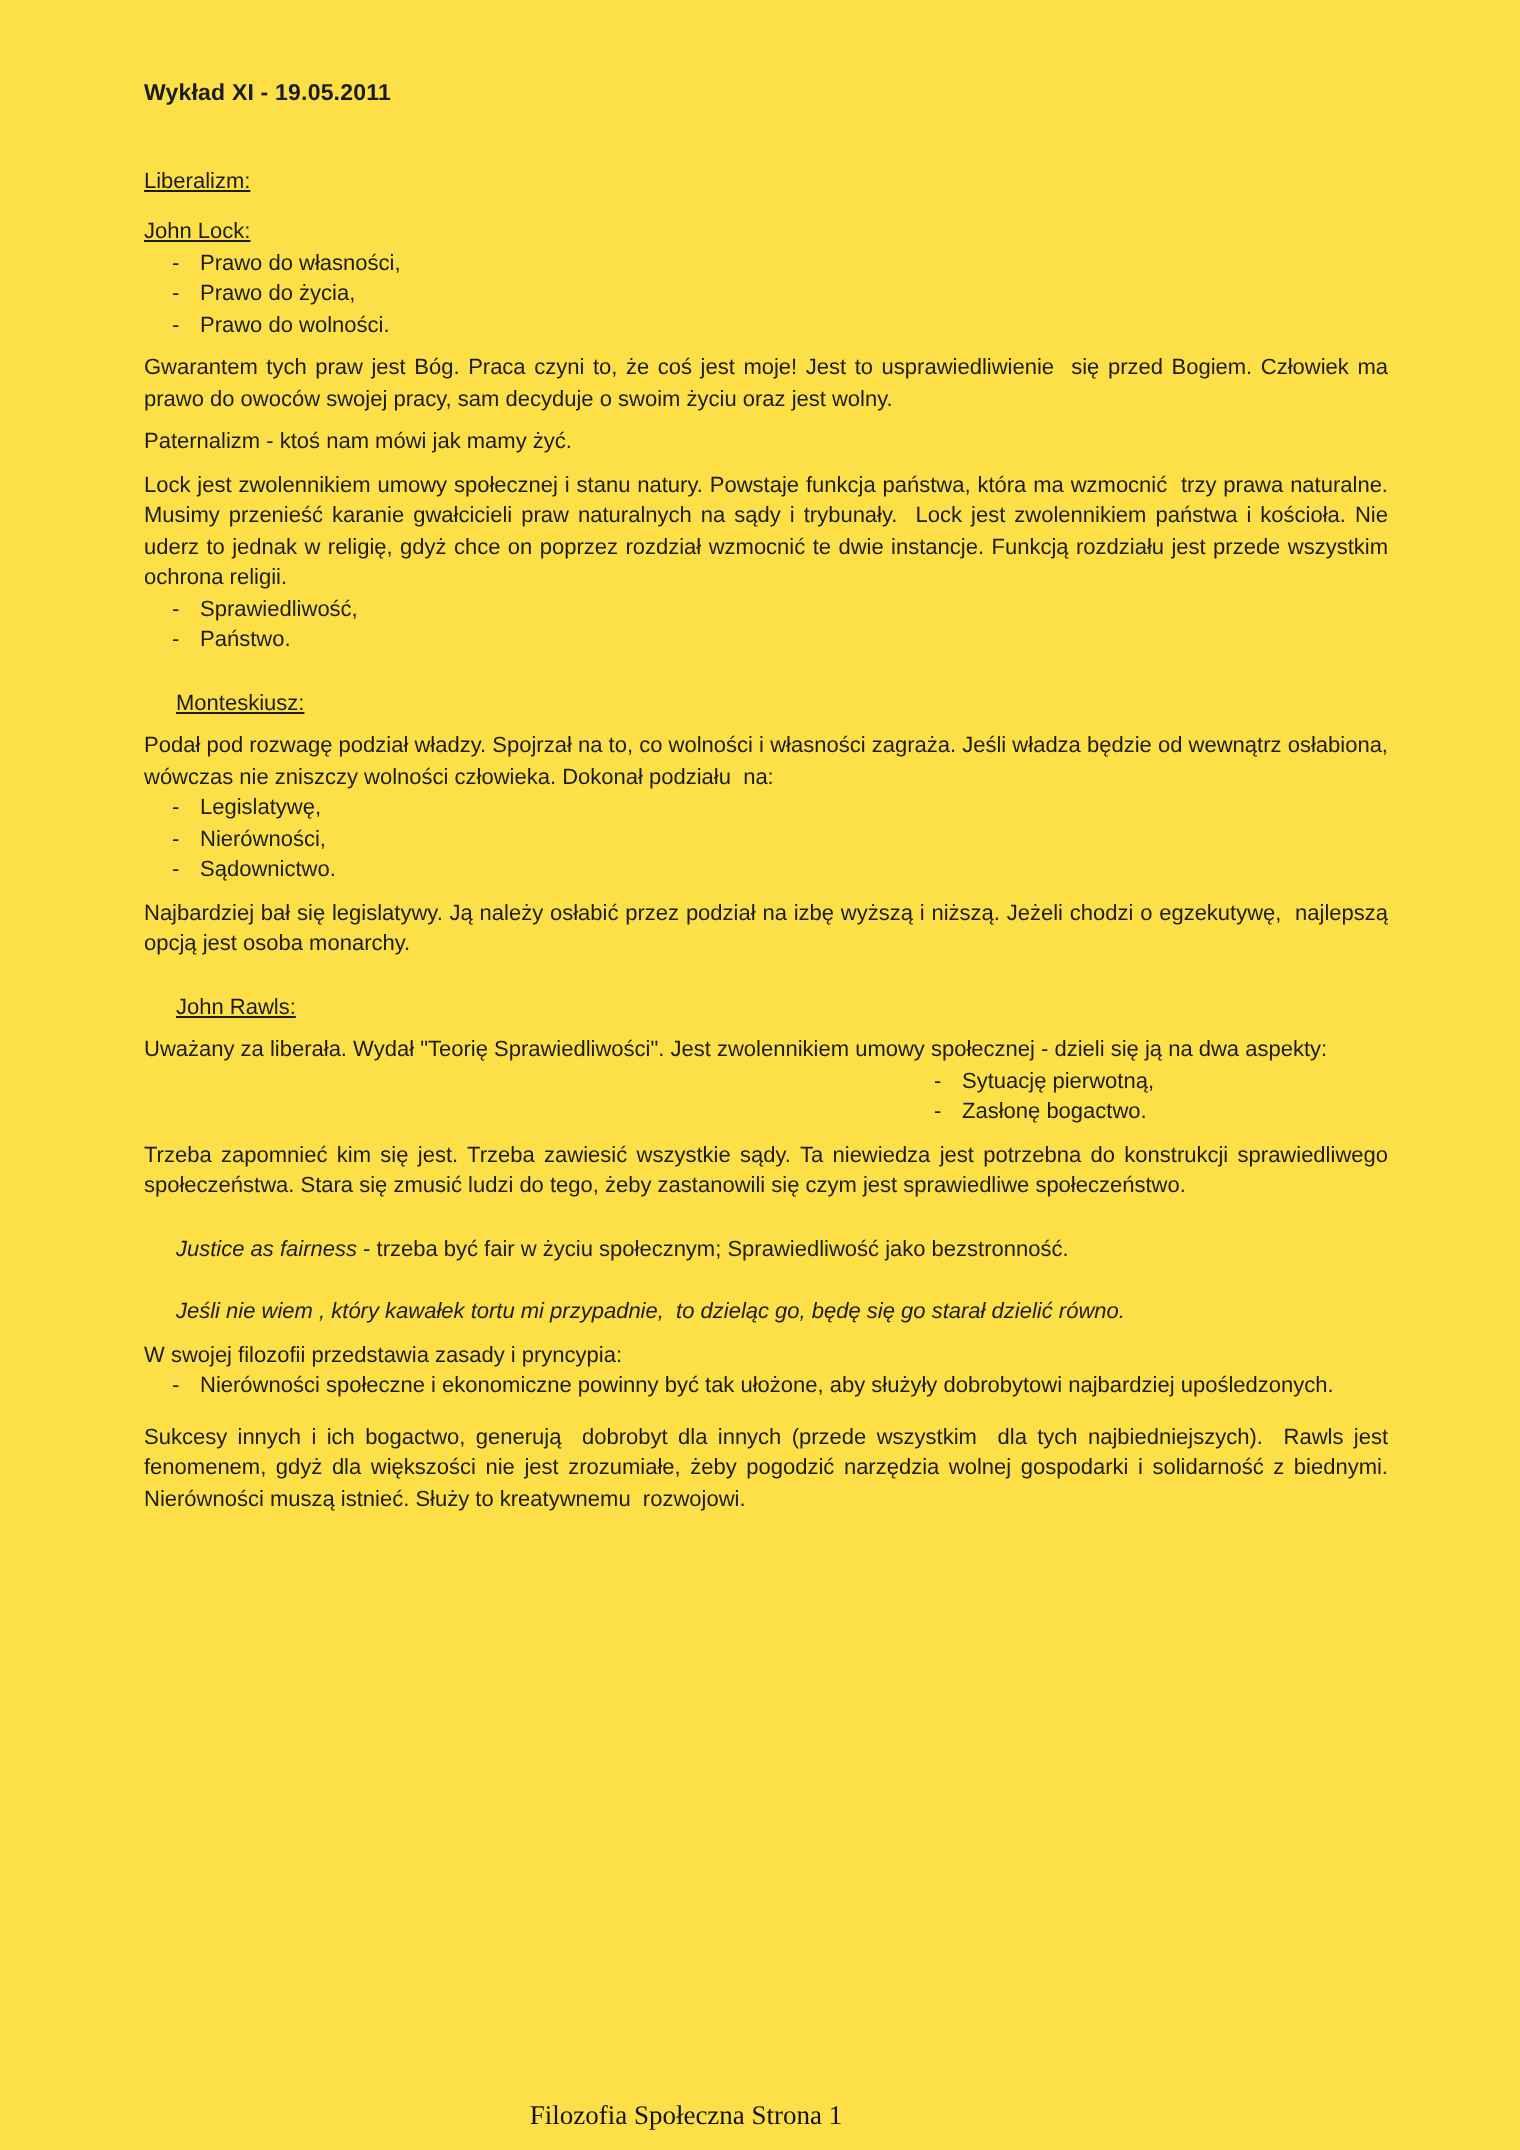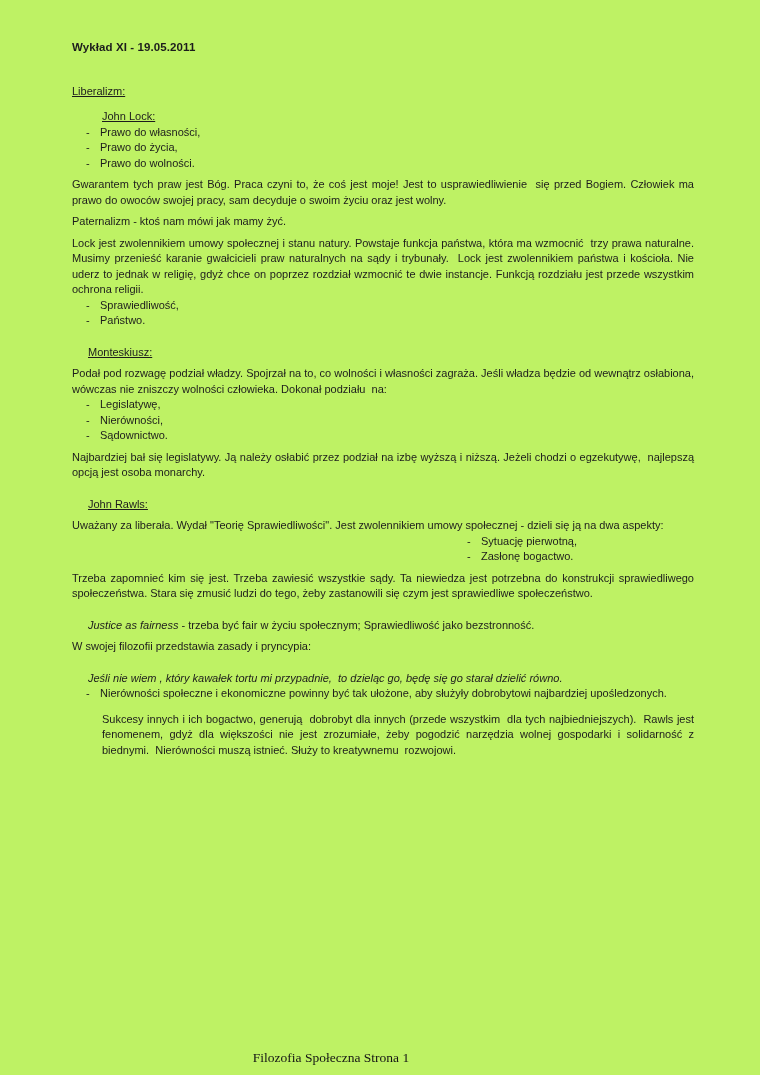--- a/index.html
+++ b/index.html
@@ -1,41 +1,41 @@
 <!DOCTYPE html>
 <html lang="pl"><head>
 <meta charset="utf-8">
 <style>
   html,body{margin:0;padding:0;background:#e8e8e8;}
   .page{
     position:relative;
     width:760px;height:1075px;
-    background:#bef264;
+    background:#fde047;
     overflow:hidden;
     font-family:"Liberation Sans",sans-serif;
     color:#1c1c1c;
   }
   .content{
     position:absolute;left:72px;top:40px;width:622px;
     font-size:11px;line-height:15.5px;
   }
   .title{font-weight:bold;font-size:11.5px;letter-spacing:.1px;}
   .heading{text-decoration:underline;margin-top:6px;}
   .heading.bold{font-weight:normal;}
   .paragraph{text-align:justify;white-space:pre-wrap;margin-top:6px;}
   .italic{font-style:italic;}
   .list{margin-top:0;}
   .bullet{display:flex;padding-left:14px;}
   .dash{flex:none;width:14px;}
   .list.deep .bullet{padding-left:395px;}
   .gap-xl{margin-top:28px;}
   .gap-lg{margin-top:16px;margin-left:16px;}
-  .gap-md{margin-top:10px;margin-left:30px;}
+  .gap-md{margin-top:10px;}
   .footer{
-    position:absolute;top:1050px;left:0;width:662px;
+    position:absolute;top:1050px;left:12px;width:662px;
     text-align:center;
     font-family:"Liberation Serif",serif;
     font-size:13.5px;color:#141414;
   }
 </style>
 </head>
 <body>
 
 <div class="page">
   <div class="content">
@@ -93,22 +93,22 @@
           <span class="dash">-</span>
           <span>Sytuację pierwotną,</span>
         </div>
         <div class="bullet">
           <span class="dash">-</span>
           <span>Zasłonę bogactwo.</span>
         </div>
       </div>
       <div class="paragraph">Trzeba zapomnieć kim się jest. Trzeba zawiesić wszystkie sądy. Ta niewiedza jest potrzebna do konstrukcji sprawiedliwego społeczeństwa. Stara się zmusić ludzi do tego, żeby zastanowili się czym jest sprawiedliwe społeczeństwo.</div>
       <div class="paragraph gap-lg"><span class="italic">Justice as fairness</span><span> - trzeba być fair w życiu społecznym; Sprawiedliwość jako bezstronność.</span></div>
+      <div class="paragraph italic gap-lg">Jeśli nie wiem , który kawałek tortu mi przypadnie,  to dzieląc go, będę się go starał dzielić równo.</div>
       <div class="paragraph">W swojej filozofii przedstawia zasady i pryncypia:</div>
-      <div class="paragraph italic gap-lg">Jeśli nie wiem , który kawałek tortu mi przypadnie,  to dzieląc go, będę się go starał dzielić równo.</div>
       <div class="list">
         <div class="bullet">
           <span class="dash">-</span>
           <span>Nierówności społeczne i ekonomiczne powinny być tak ułożone, aby służyły dobrobytowi najbardziej upośledzonych.</span>
         </div>
       </div>
       <div class="paragraph gap-md">Sukcesy innych i ich bogactwo, generują  dobrobyt dla innych (przede wszystkim  dla tych najbiedniejszych).  Rawls jest fenomenem, gdyż dla większości nie jest zrozumiałe, żeby pogodzić narzędzia wolnej gospodarki i solidarność z biednymi.  Nierówności muszą istnieć. Służy to kreatywnemu  rozwojowi.</div>
     </div>
   <div class="footer">Filozofia Społeczna Strona 1</div>
 </div>

